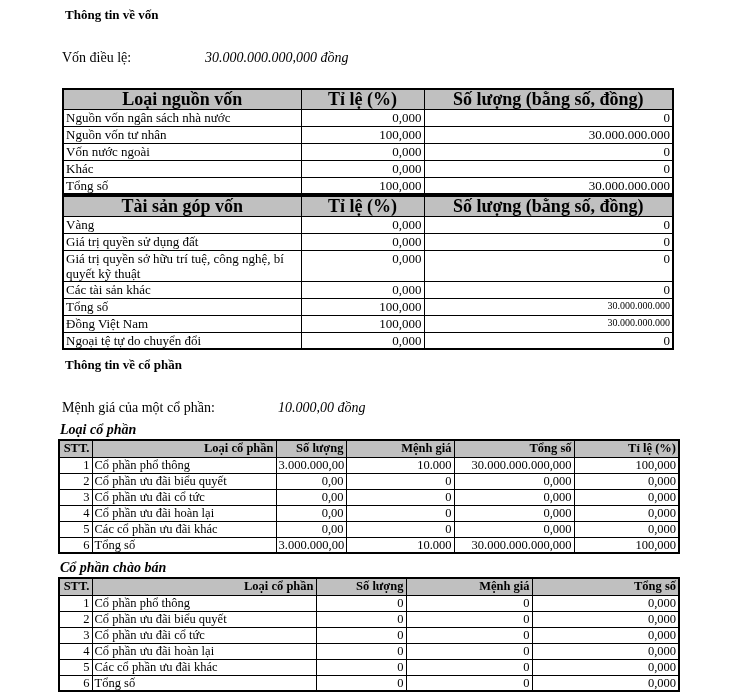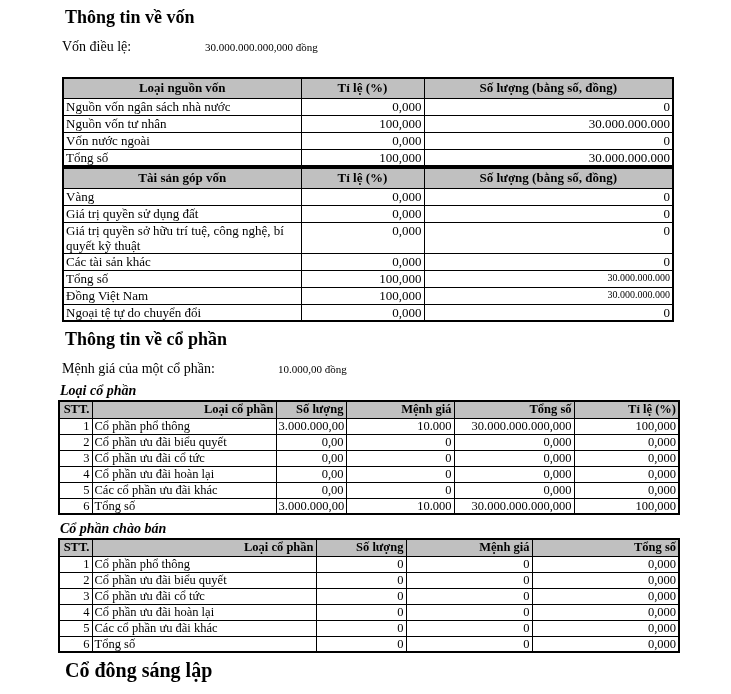--- a/index.html
+++ b/index.html
@@ -5,32 +5,32 @@
   * { box-sizing: border-box; }
   html, body { margin: 0; padding: 0; }
   body {
     width: 731px; height: 694px;
     background: #ffffff;
     color: #000000;
     font-family: "Liberation Serif", "DejaVu Serif", serif;
     overflow: hidden;
   }
   .h-main {
-    font-size: 18px; font-weight: bold;
+    font-size: 13px; font-weight: bold;
     margin: 7px 0 0 65px;
   }
   .kv-line {
     margin: 11px 0 0 62px;
     font-size: 14px;
     display: flex; align-items: baseline;
   }
   .kv-label { display: inline-block; }
   .kv-line.capital .kv-label { width: 143px; }
   .kv-line.parvalue .kv-label { width: 216px; }
-  .kv-value { font-size: 11px; }
+  .kv-value { font-style: italic; font-size: 14px; margin-top: 16px; }
   .h-sub {
     font-size: 14px; font-weight: bold; font-style: italic;
     margin: 6px 0 1px 60px;
   }
   .h-bottom {
     font-size: 20px; font-weight: bold;
     margin: 6px 0 0 65px;
   }
   table.tbl {
     border-collapse: collapse;
@@ -42,21 +42,21 @@
     padding: 0 2px;
     vertical-align: top;
     overflow: hidden;
     white-space: nowrap;
   }
   
   .t-cap { margin: 22px 0 0 62px; width: 610px; }
   .t-cap2 { margin: 0 0 0 62px; width: 610px; }
   .t-cap th, .t-cap2 th {
     height: 20px; background: #c0c0c0;
-    font-size: 13px; font-weight: bold; text-align: center;
+    font-size: 18px; font-weight: bold; text-align: center;
     line-height: 18px;
   }
   .t-cap td, .t-cap2 td {
     height: 17px; font-size: 13px; line-height: 15px;
   }
   .t-cap2 td.wrap { white-space: normal; }
   
   .t-share { margin: 1px 0 0 58px; width: 620px; }
   .t-share th {
     height: 17px; background: #c0c0c0;
@@ -107,20 +107,25 @@
     <td class="num">100,000</td>
     <td class="num amount">30.000.000.000</td>
   </tr>
 
   <tr>
     <td class="lbl">Vốn nước ngoài</td>
     <td class="num">0,000</td>
     <td class="num amount">0</td>
   </tr>
 
+  <tr>
+    <td class="lbl">Khác</td>
+    <td class="num">0,000</td>
+    <td class="num amount">0</td>
+  </tr>
 
   <tr>
     <td class="lbl">Tổng số</td>
     <td class="num">100,000</td>
     <td class="num amount">30.000.000.000</td>
   </tr>
 </tbody>
 </table>
 
 <table class="tbl t-cap2">

